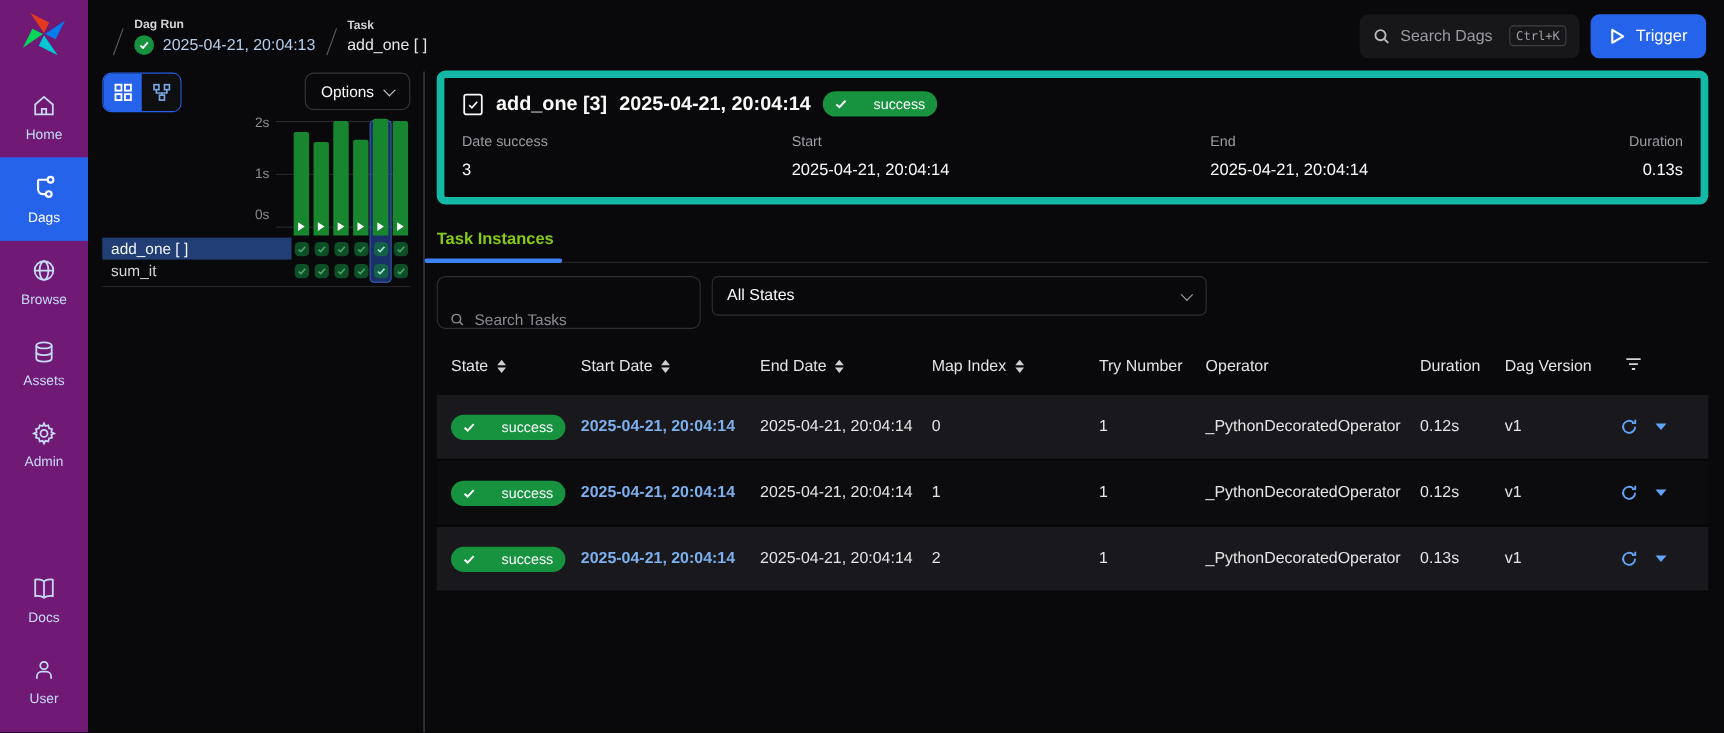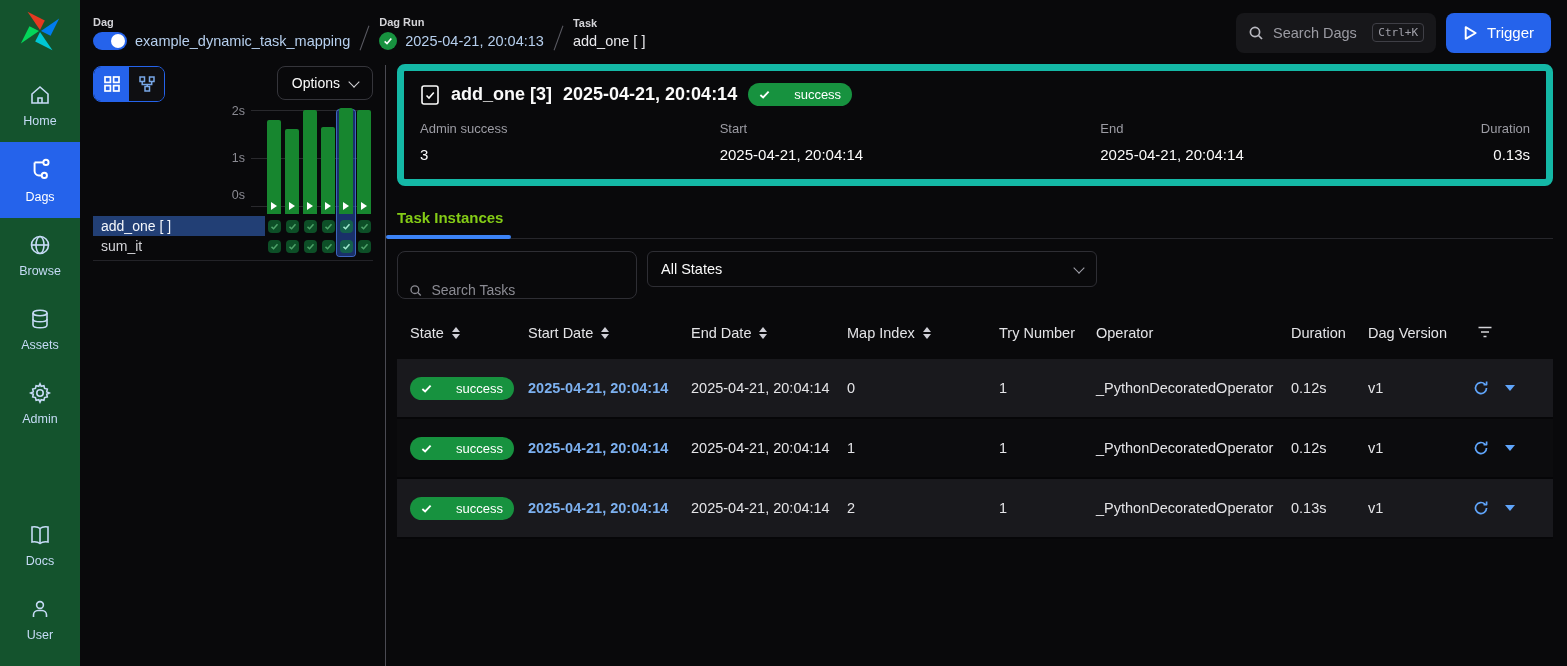--- a/index.html
+++ b/index.html
@@ -1,21 +1,21 @@
 <!DOCTYPE html>
 <html><head>
 <meta charset="utf-8">
 <style>
   * { margin:0; padding:0; box-sizing:border-box; }
   html,body { width:1567px; height:666px; overflow:hidden; background:#09090b;
     font-family:"Liberation Sans", sans-serif; color:#e4e4e7; }
   .app { display:flex; width:1567px; height:666px; }
 
   
-  .sidebar { width:80px; background:#14532d; display:flex; flex-direction:column; align-items:center; flex-shrink:0; }
+  .sidebar { width:80px; background:#701a75; display:flex; flex-direction:column; align-items:center; flex-shrink:0; }
   .logo { margin:8px 0 10px; }
   .nav-item { width:80px; padding:15px 0 14px; display:flex; flex-direction:column; align-items:center; gap:7px;
     color:#c6dbf6; font-size:12.5px; cursor:pointer; }
   .nav-item.active { background:#2563eb; color:#fff; }
   .nav-item svg { stroke:#c6dbf6; }
   .nav-item.active svg { stroke:#fff; }
   .nav-spacer { flex:1; }
 
   
   .content { flex:1; display:flex; flex-direction:column; min-width:0; }
@@ -180,29 +180,20 @@
         <circle cx="12" cy="8" r="3.4"></circle>
           <path d="M5.5 20 v-2 a4.5 4.5 0 0 1 4.5-4.5 h4 a4.5 4.5 0 0 1 4.5 4.5 v2"></path>
       </svg>
       <span>User</span>
     </div>
   </nav>
 
   <div class="content">
 
     <header class="topbar">
-      <div class="crumb">
-        <span class="crumb-label">Dag</span>
-        <span class="crumb-val">
-          <span class="toggle">
-              <span class="knob"></span>
-            </span>
-          <span>example_dynamic_task_mapping</span>
-        </span>
-      </div>
       <div class="crumb-sep"></div>
       <div class="crumb">
         <span class="crumb-label">Dag Run</span>
         <span class="crumb-val">
           <span class="status-dot">
             <svg width="10" height="10" viewBox="0 0 12 12" fill="none" stroke="#fff" stroke-width="2">
                 <path d="M2 6.5 L4.8 9 L10 3"></path>
               </svg>
           </span>
           <span>2025-04-21, 20:04:13</span>
@@ -395,21 +386,21 @@
             <span class="rc-time">2025-04-21, 20:04:14</span>
             <span class="badge">
               <svg width="11" height="11" viewBox="0 0 12 12" fill="none" stroke="#fff" stroke-width="2">
                   <path d="M1.5 6.5 L4.5 9.2 L10.5 2.8"></path>
                 </svg>
               <span>success</span>
             </span>
           </div>
           <div class="rc-stats">
             <div class="stat">
-              <div class="stat-label">Admin success</div>
+              <div class="stat-label">Date success</div>
               <div class="stat-value">3</div>
             </div>
             <div class="stat">
               <div class="stat-label">Start</div>
               <div class="stat-value">2025-04-21, 20:04:14</div>
             </div>
             <div class="stat">
               <div class="stat-label">End</div>
               <div class="stat-value">2025-04-21, 20:04:14</div>
             </div>

